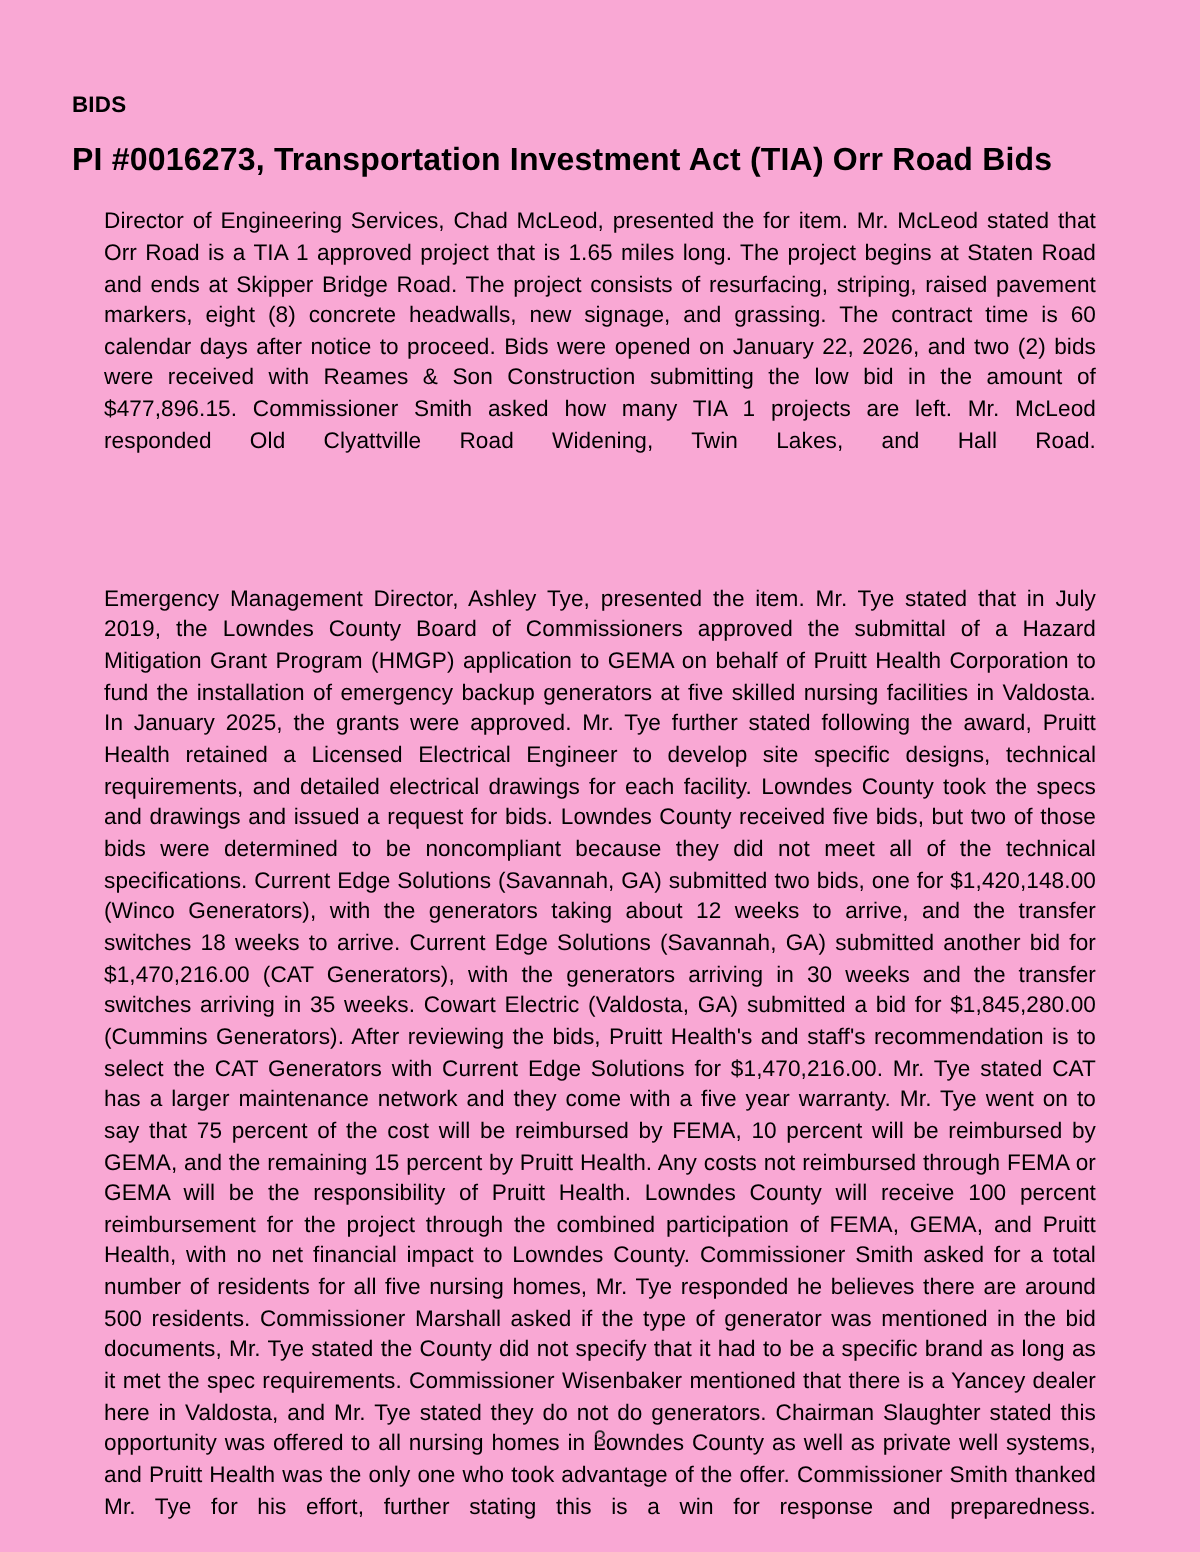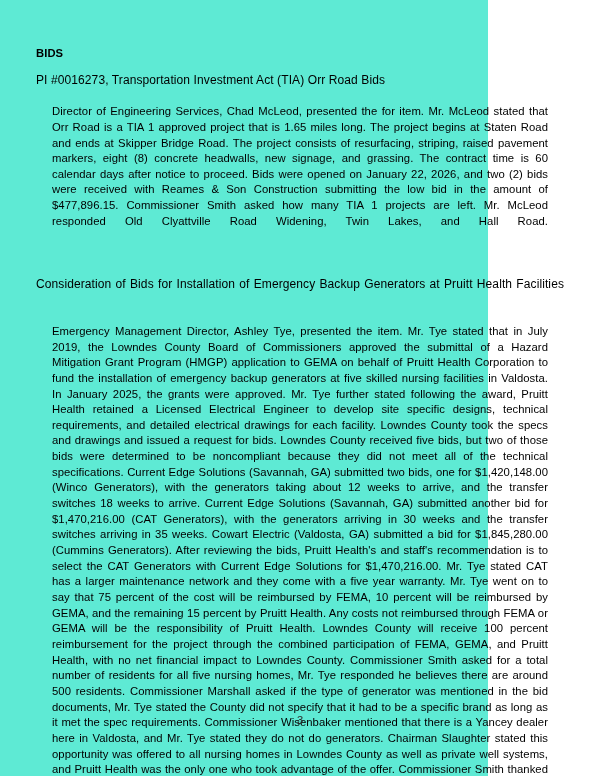--- a/index.html
+++ b/index.html
@@ -12,41 +12,41 @@
     height: 776px;
     font-family: "Liberation Sans", sans-serif;
     color: #000000;
     position: relative;
     overflow: hidden;
   }
   .page {
     position: absolute;
     left: 0;
     top: 0;
-    width: 488px;
+    width: 600px;
     height: 776px;
-    background: #5eead4;
+    background: #f9a8d4;
   }
   .content {
     position: absolute;
     left: 36px;
     top: 46px;
     width: 528px;
   }
   .section-heading {
     font-size: 11.2px;
     font-weight: bold;
     line-height: 15.6px;
     margin: 0 0 11px 0;
     text-align: left;
     letter-spacing: 0.1px;
   }
   .item-heading {
-    font-size: 12px;
-    font-weight: normal;
+    font-size: 16px;
+    font-weight: bold;
     line-height: 15.6px;
     margin: 0;
     text-align: justify;
     letter-spacing: 0.1px;
   }
   .item-heading.justified {
     text-align: justify;
   }
   .item-heading.justified::after {
     content: "";
@@ -87,21 +87,20 @@
 <div class="page">
   <div class="content">
 
     <div class="section-heading">BIDS</div>
 
     <div class="item-heading">PI #0016273, Transportation Investment Act (TIA) Orr Road Bids</div>
     <div class="body-par">Director of Engineering Services, Chad McLeod, presented the for item. Mr. McLeod stated that Orr Road is a TIA 1 approved project that is 1.65 miles long. The project begins at Staten Road and ends at Skipper Bridge Road. The project consists of resurfacing, striping, raised pavement markers, eight (8) concrete headwalls, new signage, and grassing. The contract time is 60 calendar days after notice to proceed. Bids were opened on January 22, 2026, and two (2) bids were received with Reames &amp; Son Construction submitting the low bid in the amount of $477,896.15. Commissioner Smith asked how many TIA 1 projects are left. Mr. McLeod responded Old Clyattville Road Widening, Twin Lakes, and Hall Road.</div>
 
     <div class="gap-block"></div>
 
-    <div class="item-heading justified">Consideration of Bids for Installation of Emergency Backup Generators at Pruitt Health Facilities</div>
     <div class="body-par">Emergency Management Director, Ashley Tye, presented the item. Mr. Tye stated that in July 2019, the Lowndes County Board of Commissioners approved the submittal of a Hazard Mitigation Grant Program (HMGP) application to GEMA on behalf of Pruitt Health Corporation to fund the installation of emergency backup generators at five skilled nursing facilities in Valdosta. In January 2025, the grants were approved. Mr. Tye further stated following the award, Pruitt Health retained a Licensed Electrical Engineer to develop site specific designs, technical requirements, and detailed electrical drawings for each facility. Lowndes County took the specs and drawings and issued a request for bids. Lowndes County received five bids, but two of those bids were determined to be noncompliant because they did not meet all of the technical specifications. Current Edge Solutions (Savannah, GA) submitted two bids, one for $1,420,148.00 (Winco Generators), with the generators taking about 12 weeks to arrive, and the transfer switches 18 weeks to arrive. Current Edge Solutions (Savannah, GA) submitted another bid for $1,470,216.00 (CAT Generators), with the generators arriving in 30 weeks and the transfer switches arriving in 35 weeks. Cowart Electric (Valdosta, GA) submitted a bid for $1,845,280.00 (Cummins Generators). After reviewing the bids, Pruitt Health's and staff's recommendation is to select the CAT Generators with Current Edge Solutions for $1,470,216.00. Mr. Tye stated CAT has a larger maintenance network and they come with a five year warranty. Mr. Tye went on to say that 75 percent of the cost will be reimbursed by FEMA, 10 percent will be reimbursed by GEMA, and the remaining 15 percent by Pruitt Health. Any costs not reimbursed through FEMA or GEMA will be the responsibility of Pruitt Health. Lowndes County will receive 100 percent reimbursement for the project through the combined participation of FEMA, GEMA, and Pruitt Health, with no net financial impact to Lowndes County. Commissioner Smith asked for a total number of residents for all five nursing homes, Mr. Tye responded he believes there are around 500 residents. Commissioner Marshall asked if the type of generator was mentioned in the bid documents, Mr. Tye stated the County did not specify that it had to be a specific brand as long as it met the spec requirements. Commissioner Wisenbaker mentioned that there is a Yancey dealer here in Valdosta, and Mr. Tye stated they do not do generators. Chairman Slaughter stated this opportunity was offered to all nursing homes in Lowndes County as well as private well systems, and Pruitt Health was the only one who took advantage of the offer. Commissioner Smith thanked Mr. Tye for his effort, further stating this is a win for response and preparedness.</div>
 
     <div class="gap-block"></div>
 
     <div class="item-heading">REPORTS - County Manager</div>
     <div class="body-par">County Manager, Paige Dukes, asked 911 Director, Tonya Davis, and members of her team to come up. Mrs. Davis stated a call came in on January 31st from Hamilton County dispatch in reference to</div>
 
   </div>
 
   <div class="page-number">3</div>

